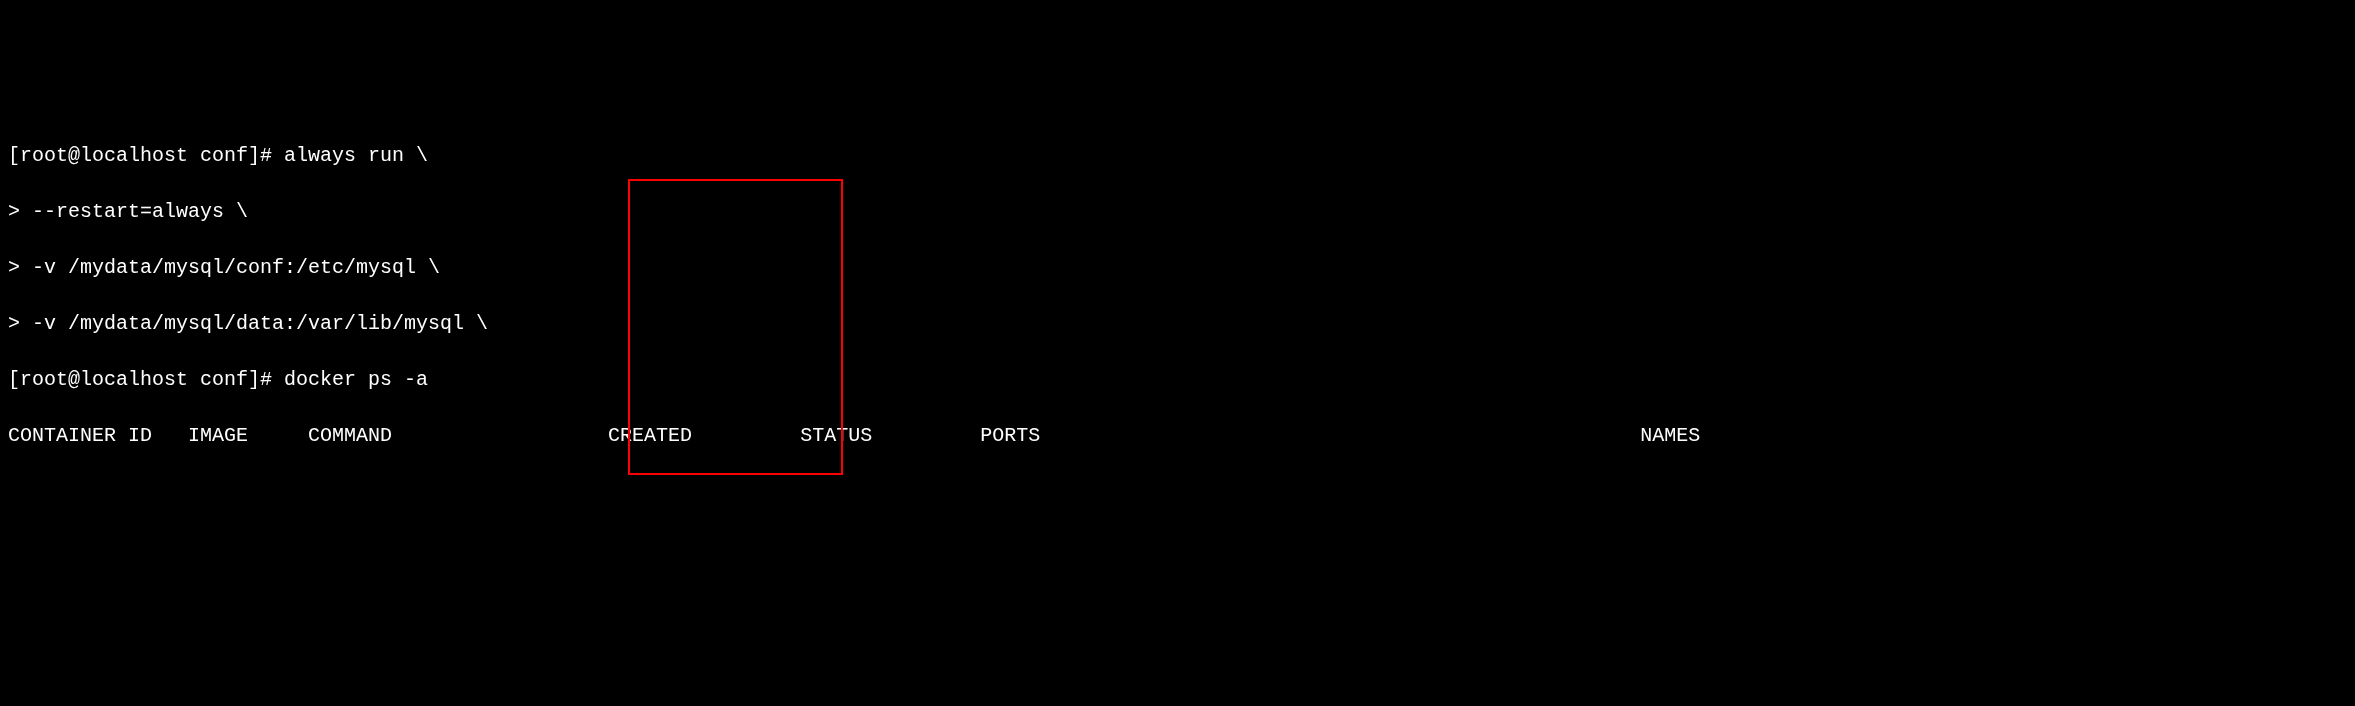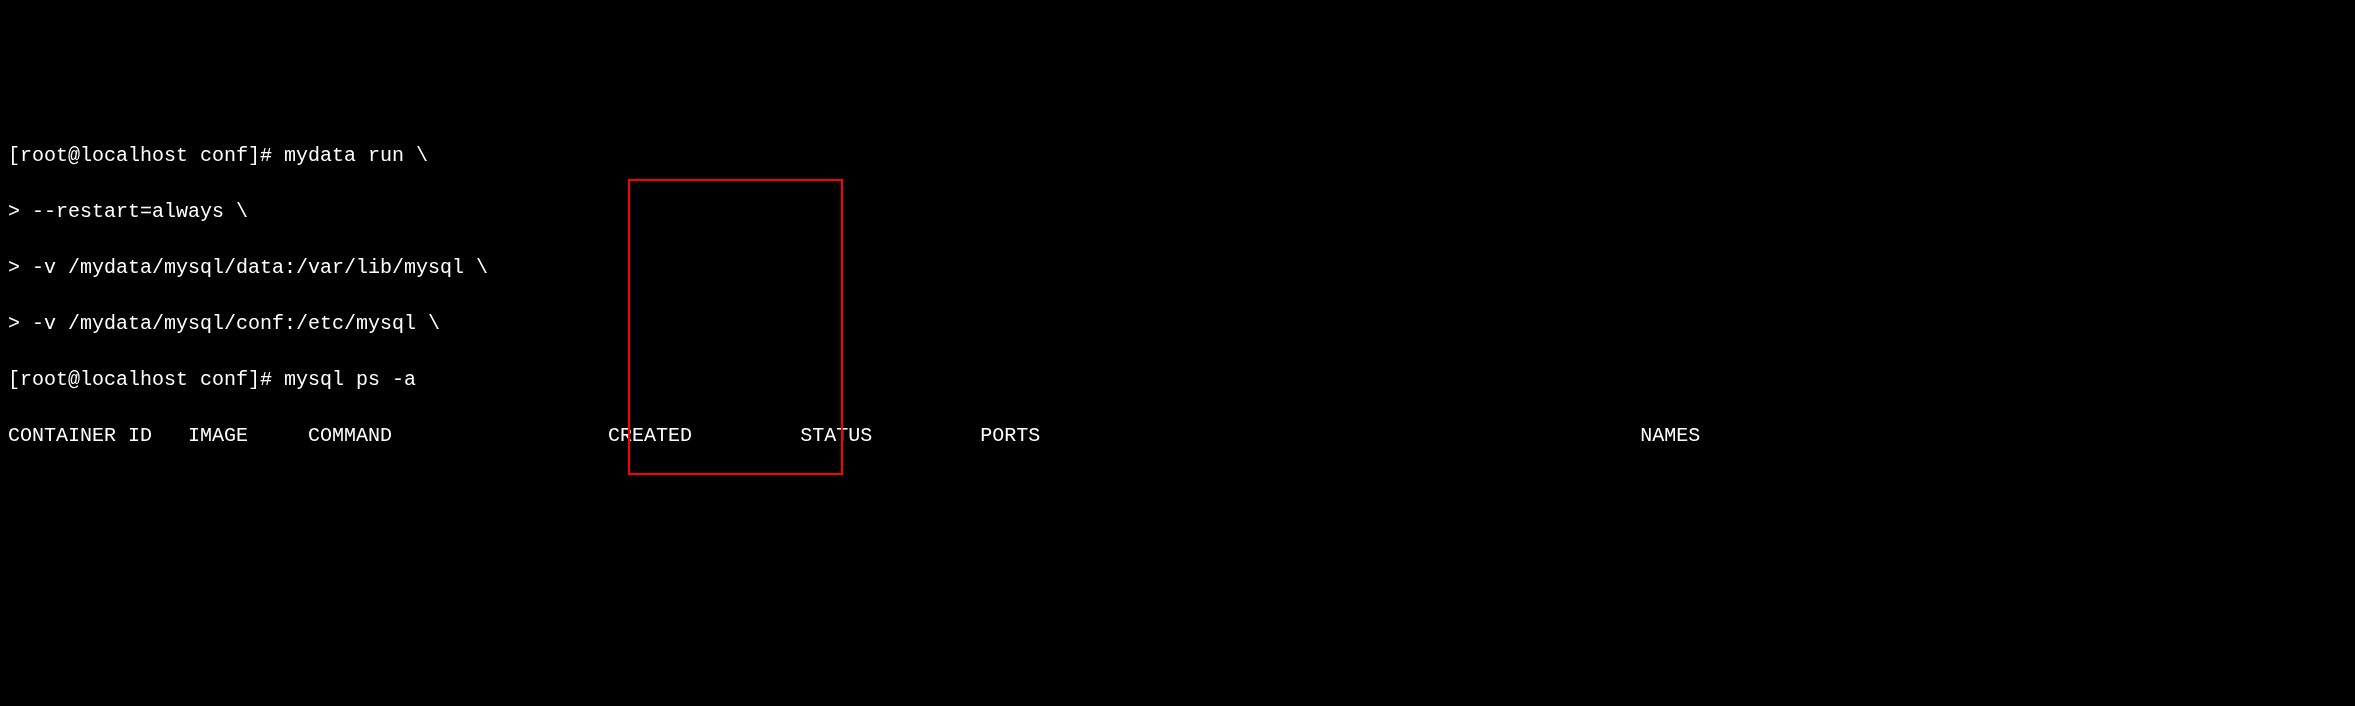--- a/index.html
+++ b/index.html
@@ -34,25 +34,25 @@
       width: 215px;
       height: 296px;
     }
   </style>
 </head>
 <body>
 
 
 
 <div class="terminal">
-<span class="line"><span>[root@localhost conf]# </span><span>mydata run \</span></span>
+<span class="line"><span>[root@localhost conf]# </span><span>always run \</span></span>
 <span class="line">&gt; --restart=always \</span>
+<span class="line">&gt; -v /mydata/mysql/conf:/etc/mysql \</span>
 <span class="line">&gt; -v /mydata/mysql/data:/var/lib/mysql \</span>
-<span class="line">&gt; -v /mydata/mysql/conf:/etc/mysql \</span>
-<span class="line"><span>[root@localhost conf]# </span><span>mysql ps -a</span></span>
+<span class="line"><span>[root@localhost conf]# </span><span>docker ps -a</span></span>
 <span class="line">CONTAINER ID   IMAGE     COMMAND                  CREATED         STATUS         PORTS                                                  NAMES</span>
 
 
 
 
 
 
 
 
 

